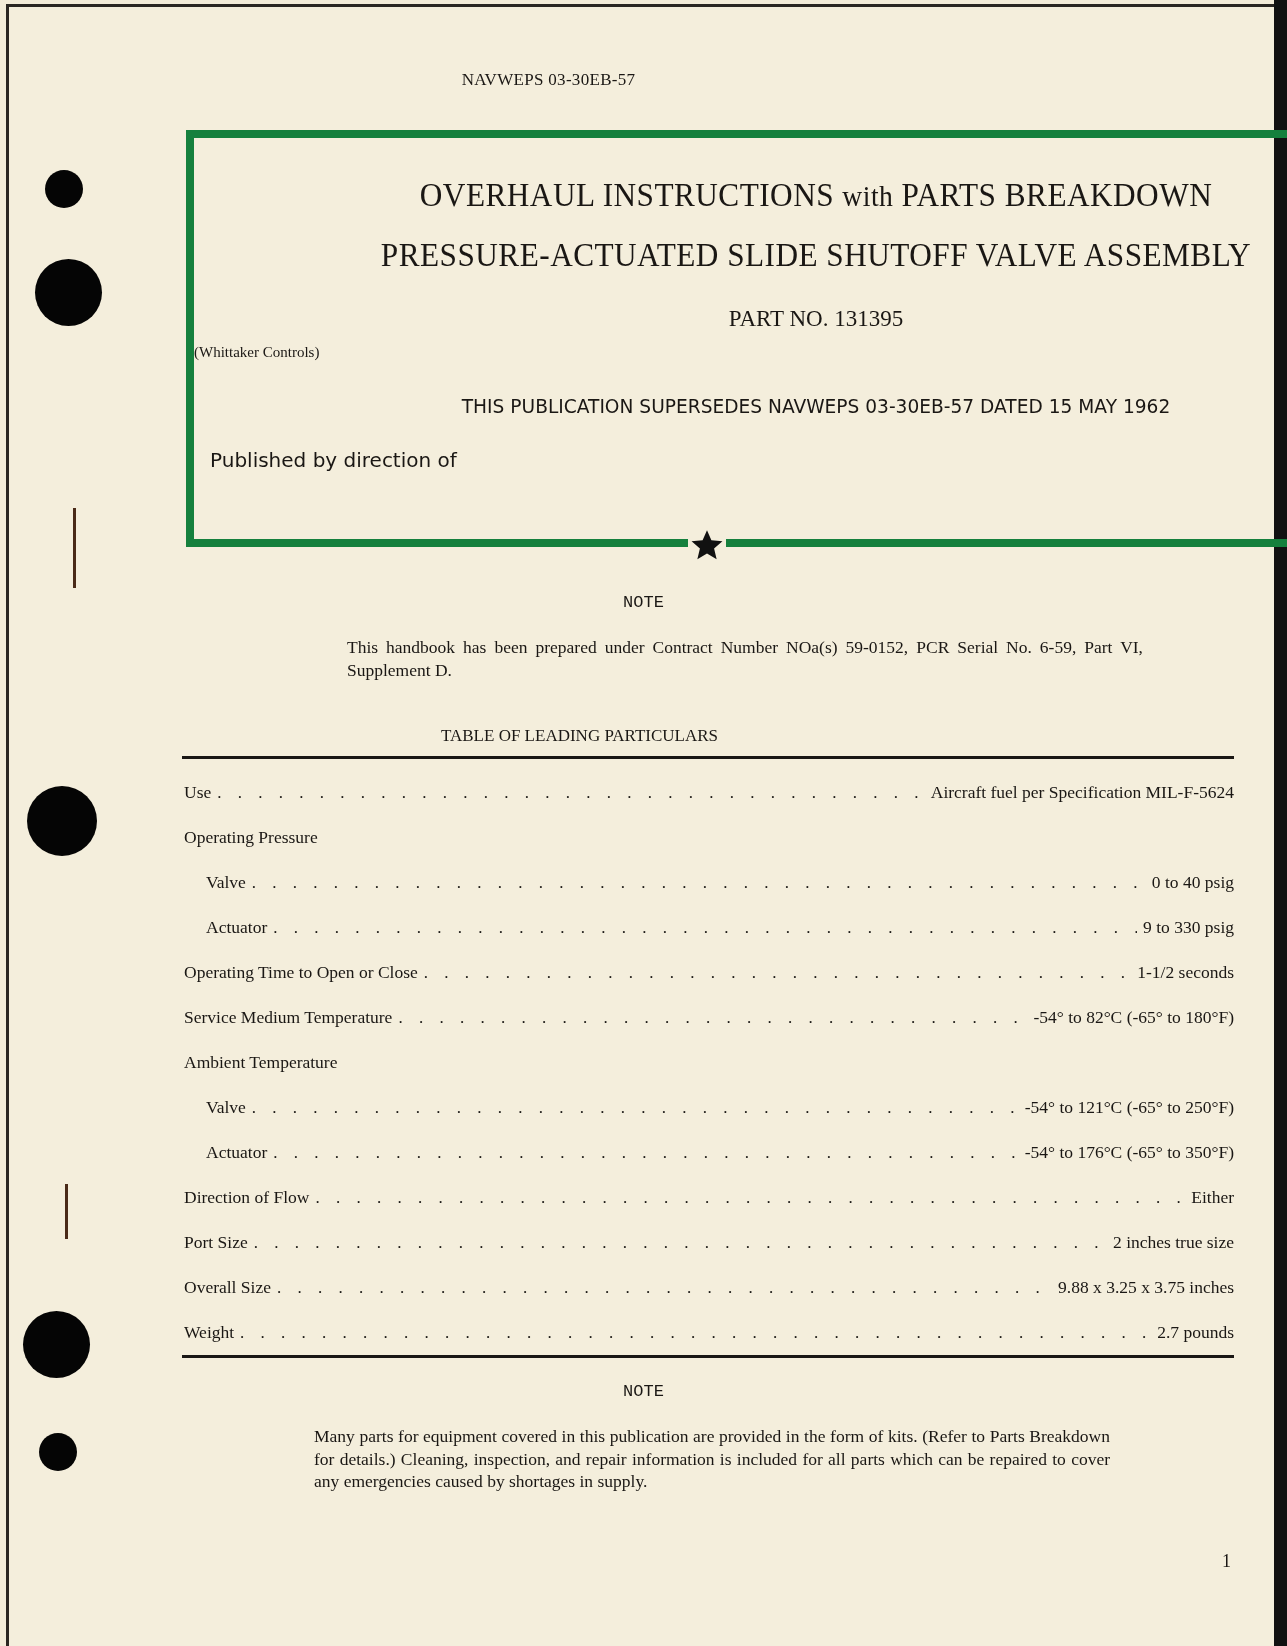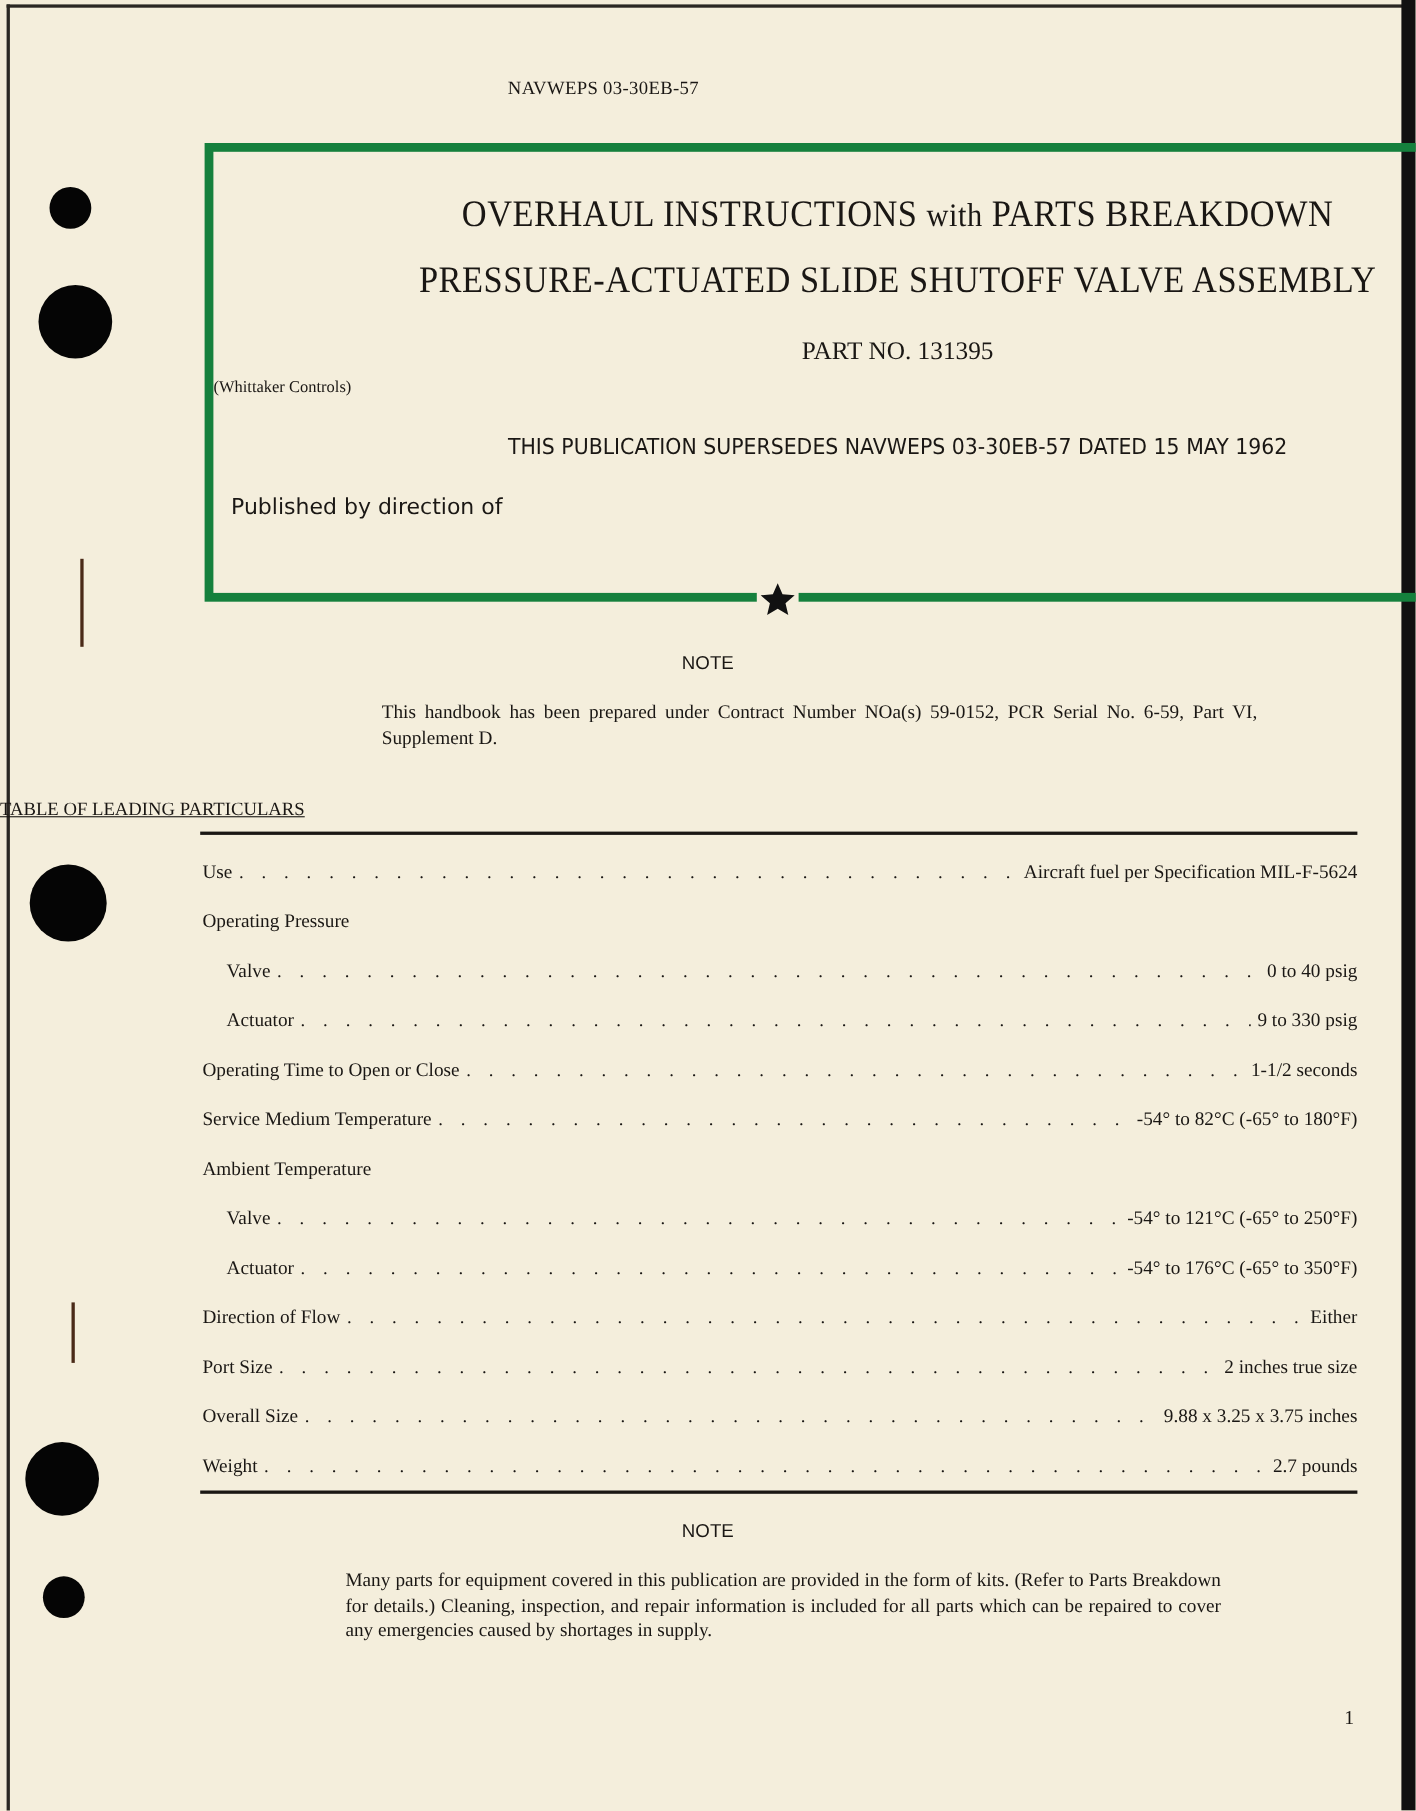--- a/index.html
+++ b/index.html
@@ -43,28 +43,28 @@
   .box-date {
     position: absolute; right: 22px; top: 372px; font-style: italic; font-size: 23px;
   }
   .star {
     position: absolute; left: 688px; top: 526px; width: 38px; height: 40px;
     background: #f4eedc; text-align: center;
   }
   .star svg { display: block; margin: 2px auto 0; }
   .note-heading {
     position: absolute; left: 0; width: 1287px; text-align: center; font-size: 17px;
-    font-family: Liberation Sans, sans-serif;
+    font-family: Liberation Mono, monospace;
   }
   .note-text {
     position: absolute; left: 314px; width: 796px; font-size: 17.5px; line-height: 22.5px;
     font-family: "Liberation Serif", serif; text-align: justify;
   }
   .table-title {
-    position: absolute; left: 0; width: 1159px; top: 726px; font-size: 17px; text-decoration: underline;
+    position: absolute; left: 0; width: 1159px; top: 726px; text-align: center; font-size: 17px;
   }
   .rule {
     position: absolute; left: 182px; width: 1052px; height: 3px; background: #1a1714;
   }
   .particulars {
     position: absolute; left: 184px; width: 1050px; top: 770px;
   }
   .prow {
     position: relative; height: 45px; display: flex; align-items: center;
     font-size: 17.5px; white-space: nowrap; overflow: hidden;

